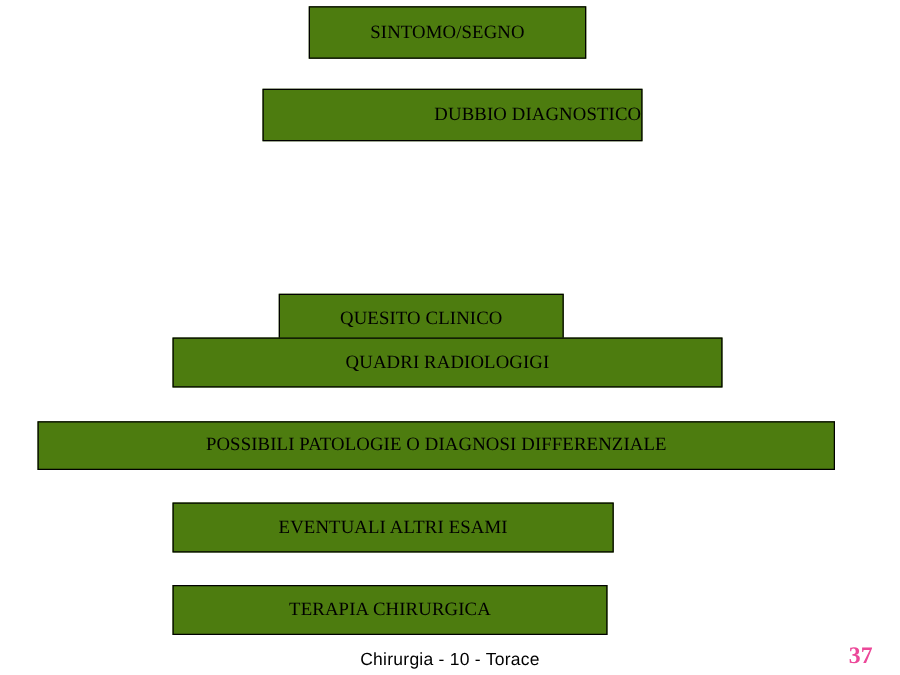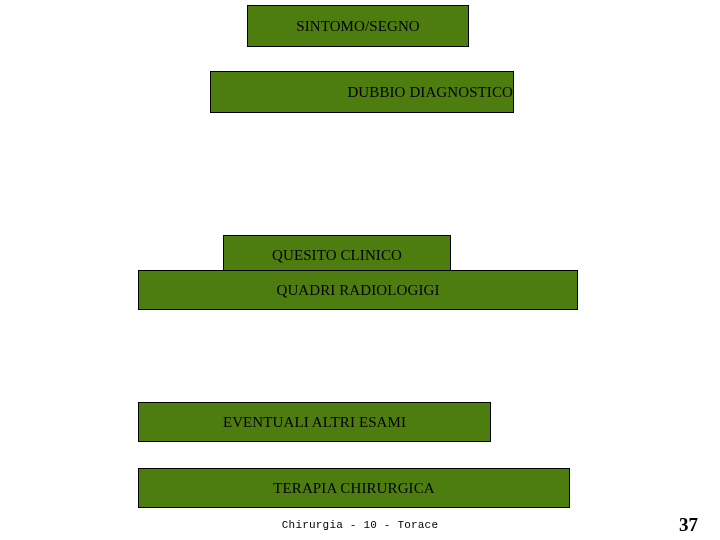--- a/index.html
+++ b/index.html
@@ -37,41 +37,41 @@
     white-space: nowrap;
   }
   
   .box-1 { left: 247px; top: 5px;   width: 222px; height: 42px; }
   .box-2 { left: 210px; top: 71px;  width: 304px; height: 42px; justify-content: flex-end; }
   .box-3 { left: 193px; top: 137px; width: 338px; height: 42px; }
   .box-4 { left: 223px; top: 203px; width: 228px; height: 41px; margin-top: 32px; }
   .box-5 { left: 138px; top: 270px; width: 440px; height: 40px; justify-content: center; }
   .box-6 { left: 30px;  top: 337px; width: 638px; height: 39px; }
   .box-7 { left: 138px; top: 402px; width: 353px; height: 40px; }
-  .box-8 { left: 138px; top: 468px; width: 432px; height: 40px; }
+  .box-8 { left: 138px; top: 468px; width: 348px; height: 40px; }
 
   .footer-note {
     position: absolute;
     left: 0;
     top: 519px;
     width: 720px;
     text-align: center;
-    font-family: Liberation Mono, monospace;
-    font-size: 11px;
+    font-family: Liberation Sans, sans-serif;
+    font-size: 14px;
     color: #000000;
     letter-spacing: 0.2px;
   }
   .page-number {
     position: absolute;
     right: 22px;
     top: 514px;
     font-family: "Liberation Serif", "DejaVu Serif", serif;
     font-size: 19px;
     font-weight: bold;
-    color: #000000;
+    color: #ec4899;
   }
 </style>
 </head>
 <body>
 
 <div id="slide">
 
   <div class="flow-box box-1">
     <span>SINTOMO/SEGNO</span>
   </div>
@@ -82,20 +82,23 @@
 
 
   <div class="flow-box box-4">
     <span>QUESITO CLINICO</span>
   </div>
 
   <div class="flow-box box-5">
     <span>QUADRI RADIOLOGIGI</span>
   </div>
 
+  <div class="flow-box box-6">
+    <span>POSSIBILI PATOLOGIE O DIAGNOSI DIFFERENZIALE</span>
+  </div>
 
   <div class="flow-box box-7">
     <span>EVENTUALI ALTRI ESAMI</span>
   </div>
 
   <div class="flow-box box-8">
     <span>TERAPIA CHIRURGICA</span>
   </div>
 
   <div class="footer-note">Chirurgia - 10 - Torace</div>

